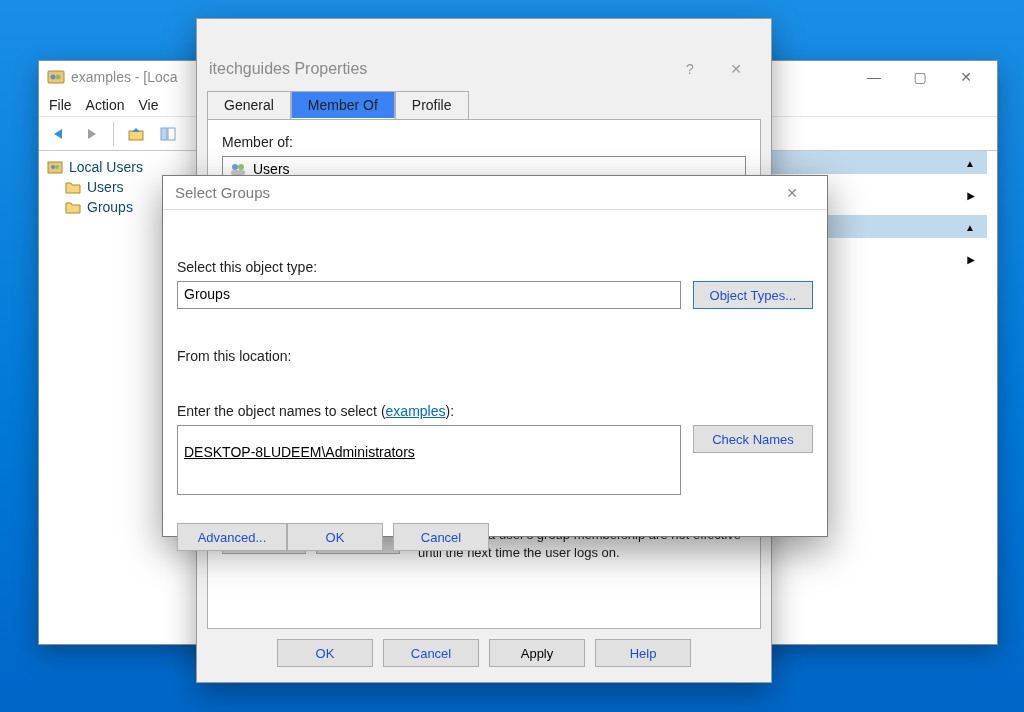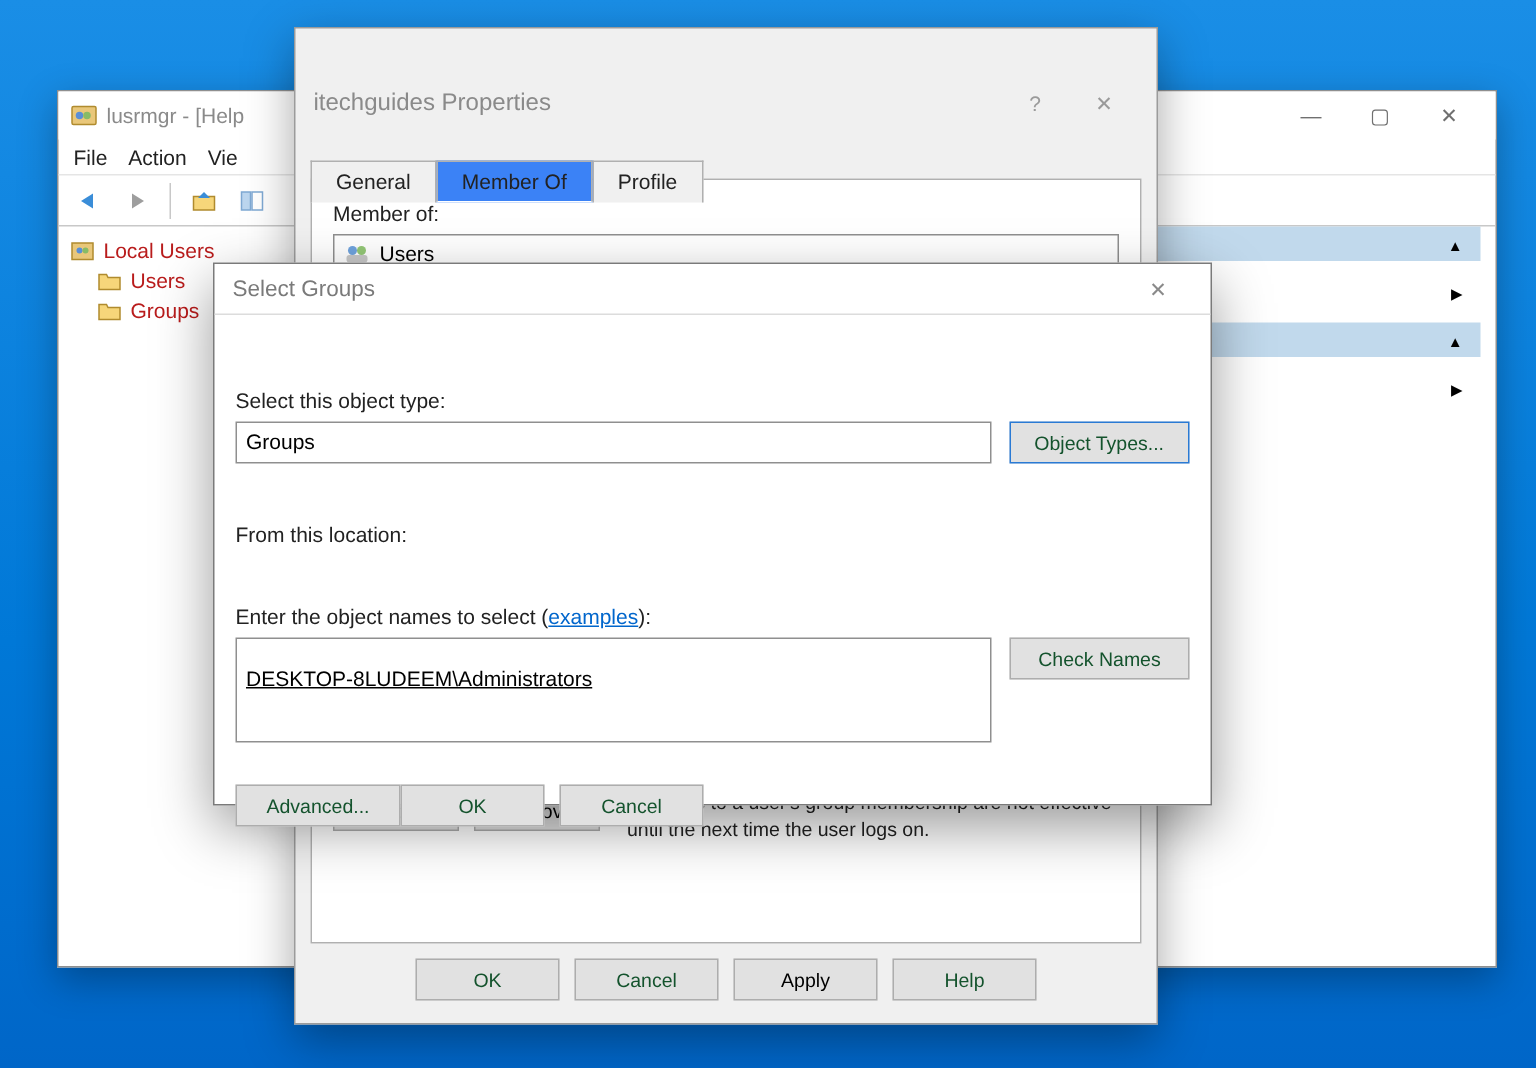--- a/index.html
+++ b/index.html
@@ -80,21 +80,21 @@
   }
   .tree {
     width: 160px;
     padding: 6px 4px;
     border-right: 1px solid #e2e2e2;
   }
   .tree-item {
     display: flex; align-items: center;
     padding: 2px 4px;
     gap: 6px;
-    color: #b91c1c;
+    color: #0c4a6e;
     font-size: 14px;
   }
   .tree-item .folder-icon { width:16px;height:16px; }
   .tree-root { font-weight: 400; }
 
   .actions-pane {
     flex: 1;
     position: relative;
   }
   .actions-row {
@@ -139,21 +139,21 @@
     margin-top: 4px;
   }
   .tab {
     padding: 5px 16px;
     font-size: 14px;
     border: 1px solid #b0b0b0;
     border-bottom: none;
     background: #f0f0f0;
     color: #222;
     position: relative;
-    top: 16px;
+    top: 0;
   }
   .tab.active {
     background: #3b82f6;
     border-bottom: 1px solid #fff;
     z-index: 2;
   }
   .tabpage {
     margin: 0 10px;
     border: 1px solid #b0b0b0;
     background: #fff;
@@ -172,36 +172,36 @@
     padding: 2px 4px; font-size: 14px;
   }
   .btnrow { display:flex; gap:10px; margin-top:10px; align-items: flex-start;}
   .btn {
     min-width: 84px;
     height: 28px;
     padding: 0 16px;
     background: #e1e1e1;
     border: 1px solid #adadad;
     font-size: 13px;
-    color: #14532d;
+    color: #1d4ed8;
     cursor: pointer;
   }
   .btn:disabled { color:#000000; }
   .note { font-size: 13px; color:#222; line-height:1.35; }
 
   .dlg-buttons {
     display: flex; gap: 10px;
     justify-content: center;
     padding: 10px 0 12px;
   }
 
   
   .win-select {
     position: absolute;
-    left: 142px;
+    left: 162px;
     top: 175px;
     width: 666px;
     height: 362px;
     background: #fff;
     border: 1px solid #7a7a7a;
     box-shadow: 0 14px 36px rgba(0,0,0,.4);
   }
   .sel-title {
     height: 34px;
     border-bottom: 1px solid #dcdcdc;
@@ -249,21 +249,21 @@
 
 <div class="win-lusrmgr">
   <div class="titlebar inactive">
     <span class="t-icon">
       <svg width="18" height="18" viewBox="0 0 18 18">
           <rect x="1" y="3" width="16" height="12" rx="1" fill="#e9c77a" stroke="#b08b2e"></rect>
           <circle cx="6" cy="9" r="2.5" fill="#5a8ed6"></circle>
           <circle cx="11" cy="9" r="2.5" fill="#88bb66"></circle>
         </svg>
     </span>
-    <span>lusrmgr - [Help</span>
+    <span>examples - [Loca</span>
     <span class="spacer"></span>
     <div class="caption-btns">
       <button class="cap-btn">
           <span>—</span>
         </button>
       <button class="cap-btn">
           <span>▢</span>
         </button>
       <button class="cap-btn">
           <span>✕</span>

